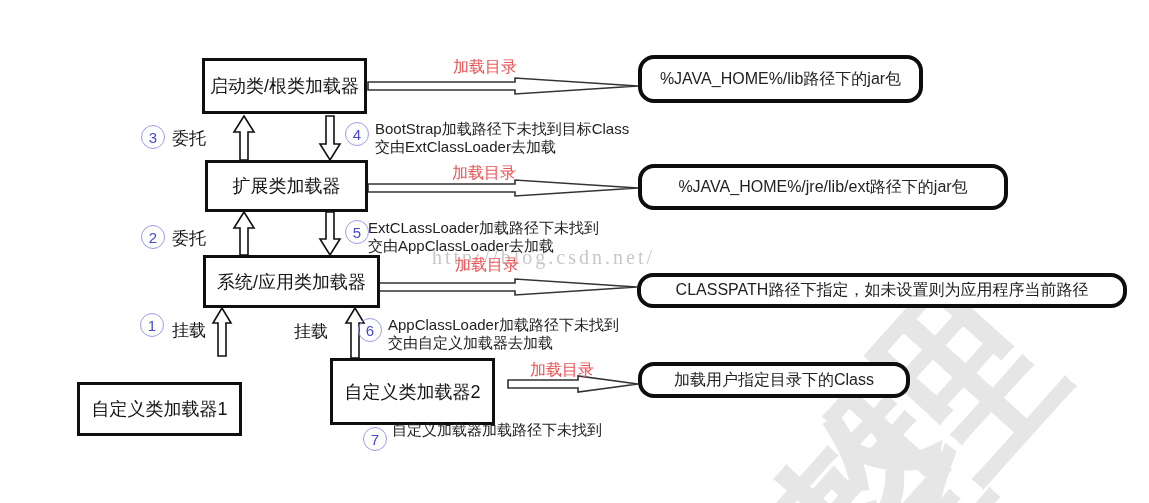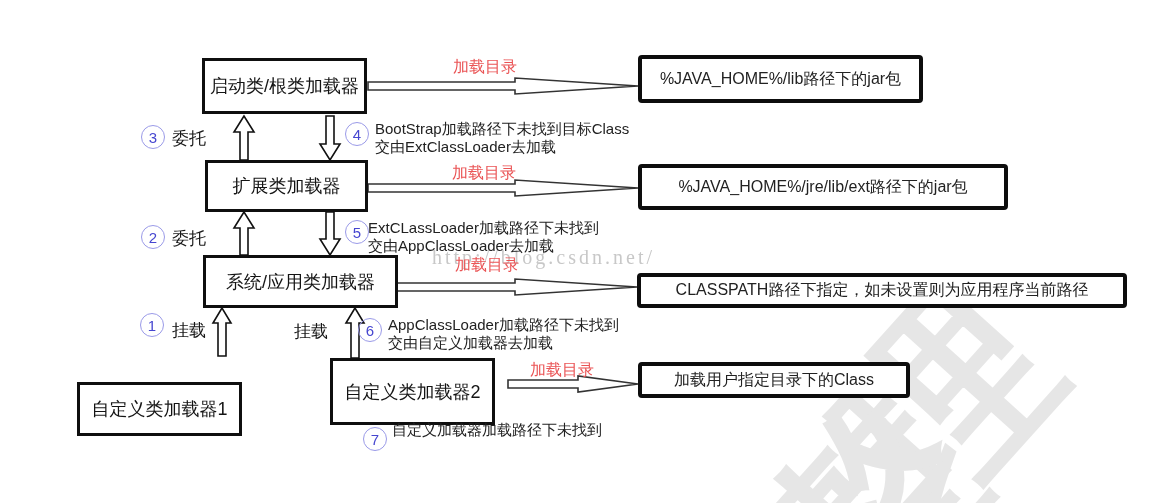--- a/index.html
+++ b/index.html
@@ -9,21 +9,21 @@
   }
   .abs{position:absolute;}
   
   .loader-box{
     box-sizing:border-box;border:3.5px solid #0f0f0f;background:#fff;
     display:flex;align-items:center;justify-content:center;
     font-size:18px;color:#141414;z-index:3;white-space:nowrap;
   }
   
   .target-box{
-    box-sizing:border-box;border:4.5px solid #0d0d0d;border-radius:4px;background:#fff;
+    box-sizing:border-box;border:4.5px solid #0d0d0d;border-radius:16px;background:#fff;
     display:flex;align-items:center;justify-content:center;
     font-size:16px;color:#222;z-index:3;white-space:nowrap;padding:0 6px;
   }
   .red-label{font-size:16px;color:#ea5455;z-index:4;white-space:nowrap;}
   .edge-label{font-size:17px;color:#161616;z-index:4;white-space:nowrap;}
   .step-circle{
     box-sizing:border-box;width:24px;height:24px;border-radius:50%;
     border:1.5px solid #9a9ae8;color:#4646d0;font-size:15px;
     display:flex;align-items:center;justify-content:center;
     background:transparent;z-index:4;
@@ -66,21 +66,21 @@
     <polygon points="222,308 213,323 218,323 218,356 226,356 226,323 231,323" fill="#ffffff" stroke="#111" stroke-width="1.6"></polygon>
     <polygon points="355,308 346,323 351,323 351,358 359,358 359,323 364,323" fill="#ffffff" stroke="#111" stroke-width="1.6"></polygon>
   </svg>
 
   <div class="loader-box abs" style="left:202px;top:58px;width:165px;height:56px;">
     <span>启动类/根类加载器</span>
   </div>
   <div class="loader-box abs" style="left:205px;top:160px;width:163px;height:52px;">
     <span>扩展类加载器</span>
   </div>
-  <div class="loader-box abs" style="left:203px;top:255px;width:195px;height:53px;">
+  <div class="loader-box abs" style="left:203px;top:255px;width:177px;height:53px;">
     <span>系统/应用类加载器</span>
   </div>
   <div class="loader-box abs" style="left:77px;top:356px;width:165px;height:54px;margin-top:26px;">
     <span>自定义类加载器1</span>
   </div>
   <div class="loader-box abs" style="left:330px;top:358px;width:165px;height:67px;">
     <span>自定义类加载器2</span>
   </div>
 
   <div class="target-box abs" style="left:638px;top:55px;width:285px;height:48px;">

